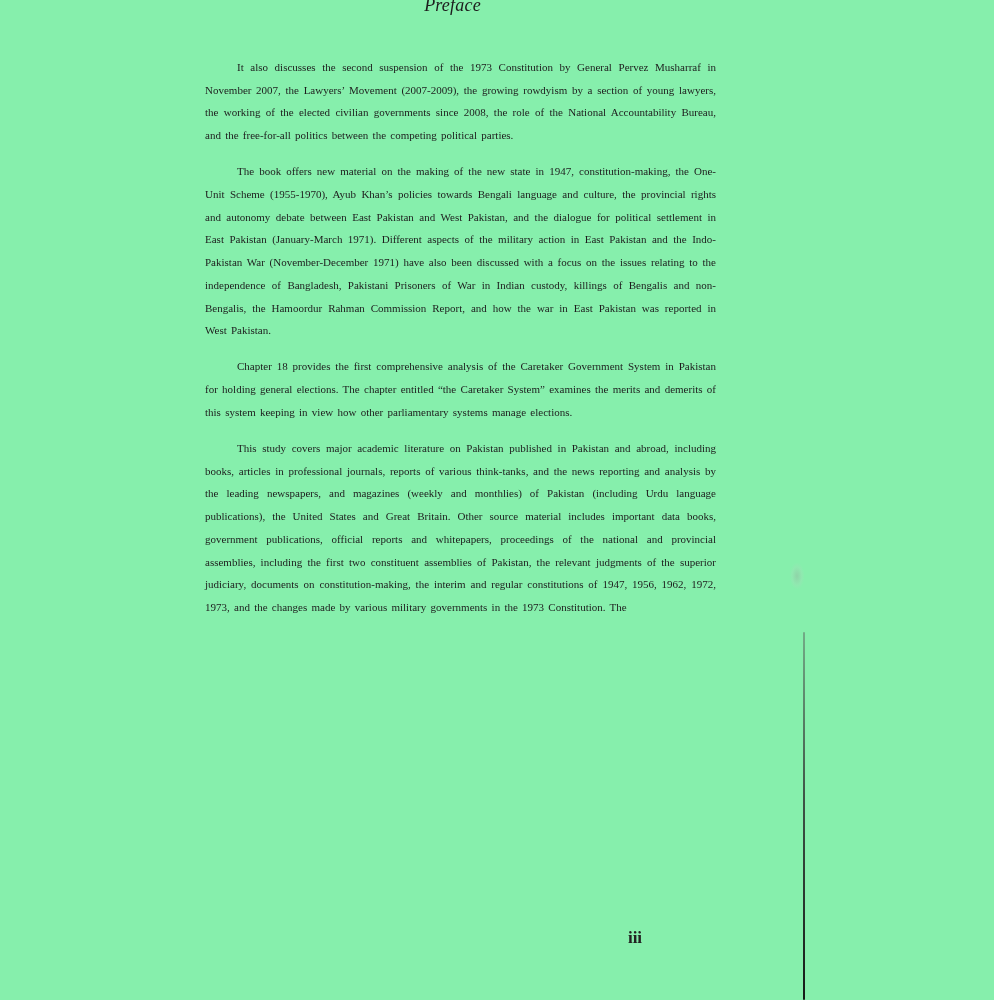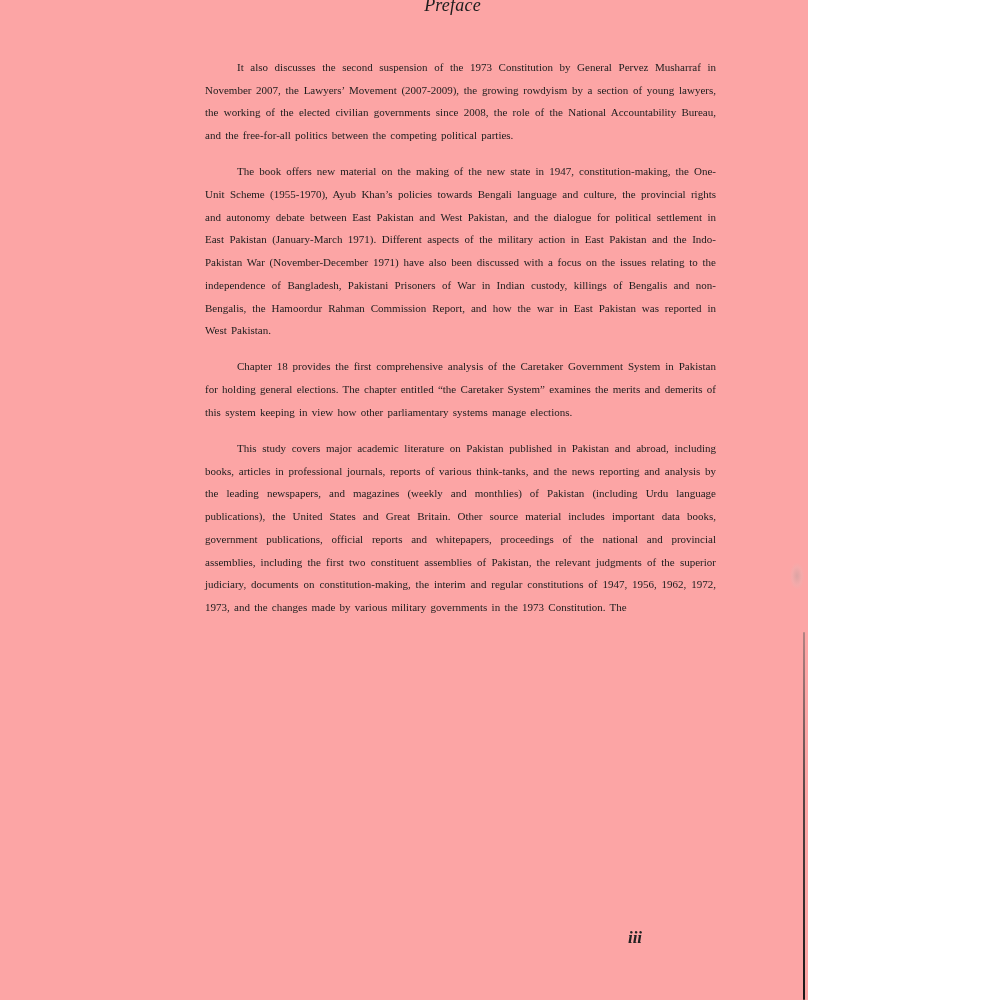--- a/index.html
+++ b/index.html
@@ -5,23 +5,23 @@
   html, body {
     margin: 0;
     padding: 0;
     width: 1000px;
     height: 1000px;
     background: #ffffff;
     overflow: hidden;
   }
   .page {
     position: relative;
-    width: 808px;
+    width: 994px;
     height: 1000px;
-    background: #fca5a5;
+    background: #86efac;
     font-family: "Liberation Serif", "DejaVu Serif", serif;
     color: #1d1d1d;
   }
   .running-head {
     position: absolute;
     top: -5px;
     left: 197px;
     width: 511px;
     text-align: center;
     font-style: italic;
@@ -44,21 +44,20 @@
     margin: 0 0 13.5px 0;
     text-indent: 32px;
     word-spacing: 1.5px;
   }
   .page-number {
     position: absolute;
     top: 928px;
     left: 560px;
     width: 150px;
     text-align: center;
-    font-style: italic;
     font-size: 17px;
     font-weight: bold;
     color: #222222;
   }
   
   .scan-line {
     position: absolute;
     left: 803px;
     top: 632px;
     width: 2px;

